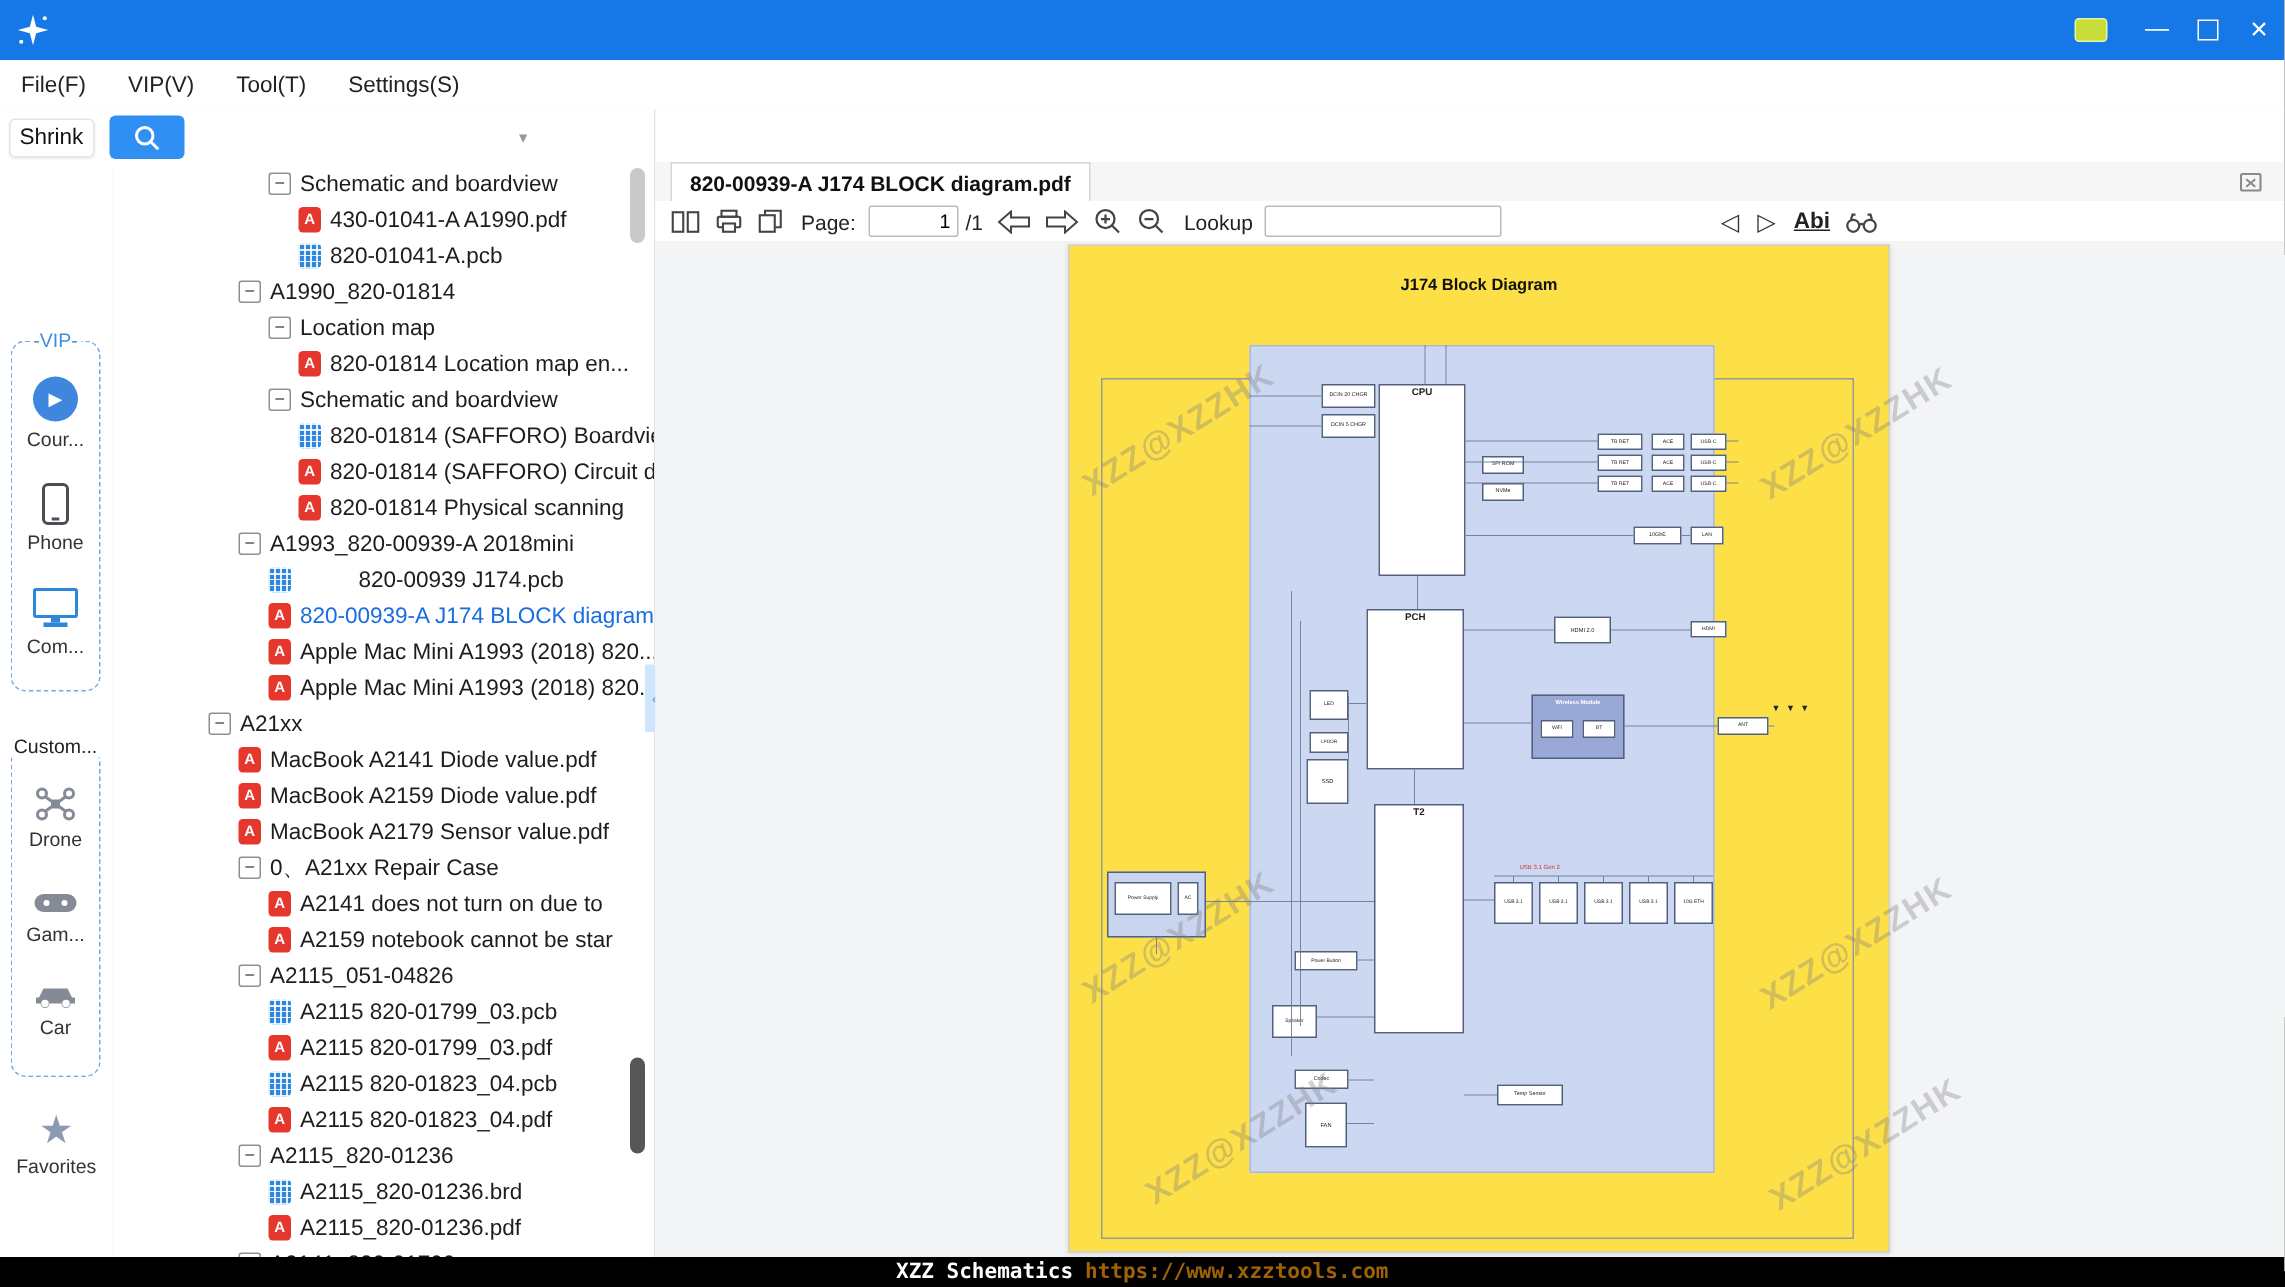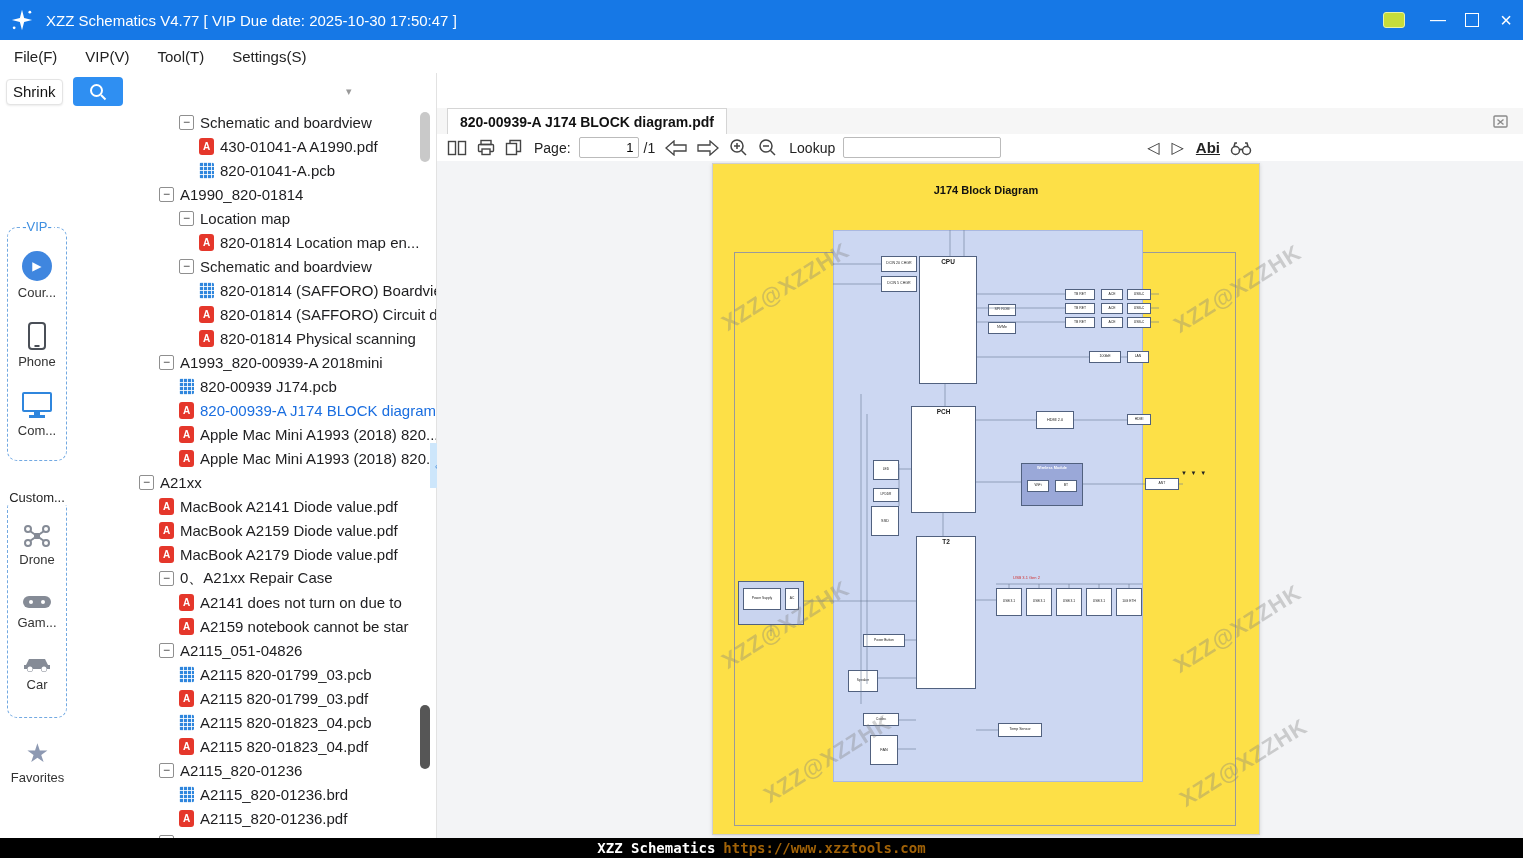--- a/index.html
+++ b/index.html
@@ -121,21 +121,20 @@
 <div id="app">
 
   <div class="titlebar">
     <span class="logo">
       <svg width="24" height="24" viewBox="0 0 26 26" fill="#fff">
           <path d="M13 2 L15.3 10.7 L24 13 L15.3 15.3 L13 24 L10.7 15.3 L2 13 L10.7 10.7 Z"></path>
           <circle cx="21.5" cy="4.5" r="1.5"></circle>
           <circle cx="4.5" cy="21.5" r="1.5"></circle>
         </svg>
     </span>
-    <span class="title">XZZ Schematics V4.77 [ VIP Due date: 2025-10-30 17:50:47 ]</span>
     <span class="spacer"></span>
     <span class="card-icn"></span>
     <span class="win-icn">—</span>
     <span class="win-icn">
         <span class="max-box"></span>
       </span>
     <span class="win-icn" style="font-size:20px;">×</span>
   </div>
 
   <div class="menubar">
@@ -246,21 +245,21 @@
         <span class="tlabel">820-01814 (SAFFORO) Circuit diagram</span>
       </div>
       <div class="tree-row" style="padding-left: 124px;">
         <span class="ticon pdf">A</span>
         <span class="tlabel">820-01814 Physical scanning</span>
       </div>
       <div class="tree-row" style="padding-left: 84px;">
         <span class="ticon group">−</span>
         <span class="tlabel">A1993_820-00939-A 2018mini</span>
       </div>
-      <div class="tree-row" style="padding-left: 104px;">
+      <div class="tree-row" style="padding-left: 104px; gap: 39px;">
         <span class="ticon pcb"></span>
         <span class="tlabel">820-00939 J174.pcb</span>
       </div>
       <div class="tree-row sel" style="padding-left: 104px;">
         <span class="ticon pdf">A</span>
         <span class="tlabel">820-00939-A J174 BLOCK diagram.pdf</span>
       </div>
       <div class="tree-row" style="padding-left: 104px;">
         <span class="ticon pdf">A</span>
         <span class="tlabel">Apple Mac Mini A1993 (2018) 820...</span>
@@ -276,21 +275,21 @@
       <div class="tree-row" style="padding-left: 84px;">
         <span class="ticon pdf">A</span>
         <span class="tlabel">MacBook A2141 Diode value.pdf</span>
       </div>
       <div class="tree-row" style="padding-left: 84px;">
         <span class="ticon pdf">A</span>
         <span class="tlabel">MacBook A2159 Diode value.pdf</span>
       </div>
       <div class="tree-row" style="padding-left: 84px;">
         <span class="ticon pdf">A</span>
-        <span class="tlabel">MacBook A2179 Diode value.pdf</span>
+        <span class="tlabel">MacBook A2179 Sensor value.pdf</span>
       </div>
       <div class="tree-row" style="padding-left: 84px;">
         <span class="ticon group">−</span>
         <span class="tlabel">0、A21xx Repair Case</span>
       </div>
       <div class="tree-row" style="padding-left: 104px;">
         <span class="ticon pdf">A</span>
         <span class="tlabel">A2141 does not turn on due to</span>
       </div>
       <div class="tree-row" style="padding-left: 104px;">

